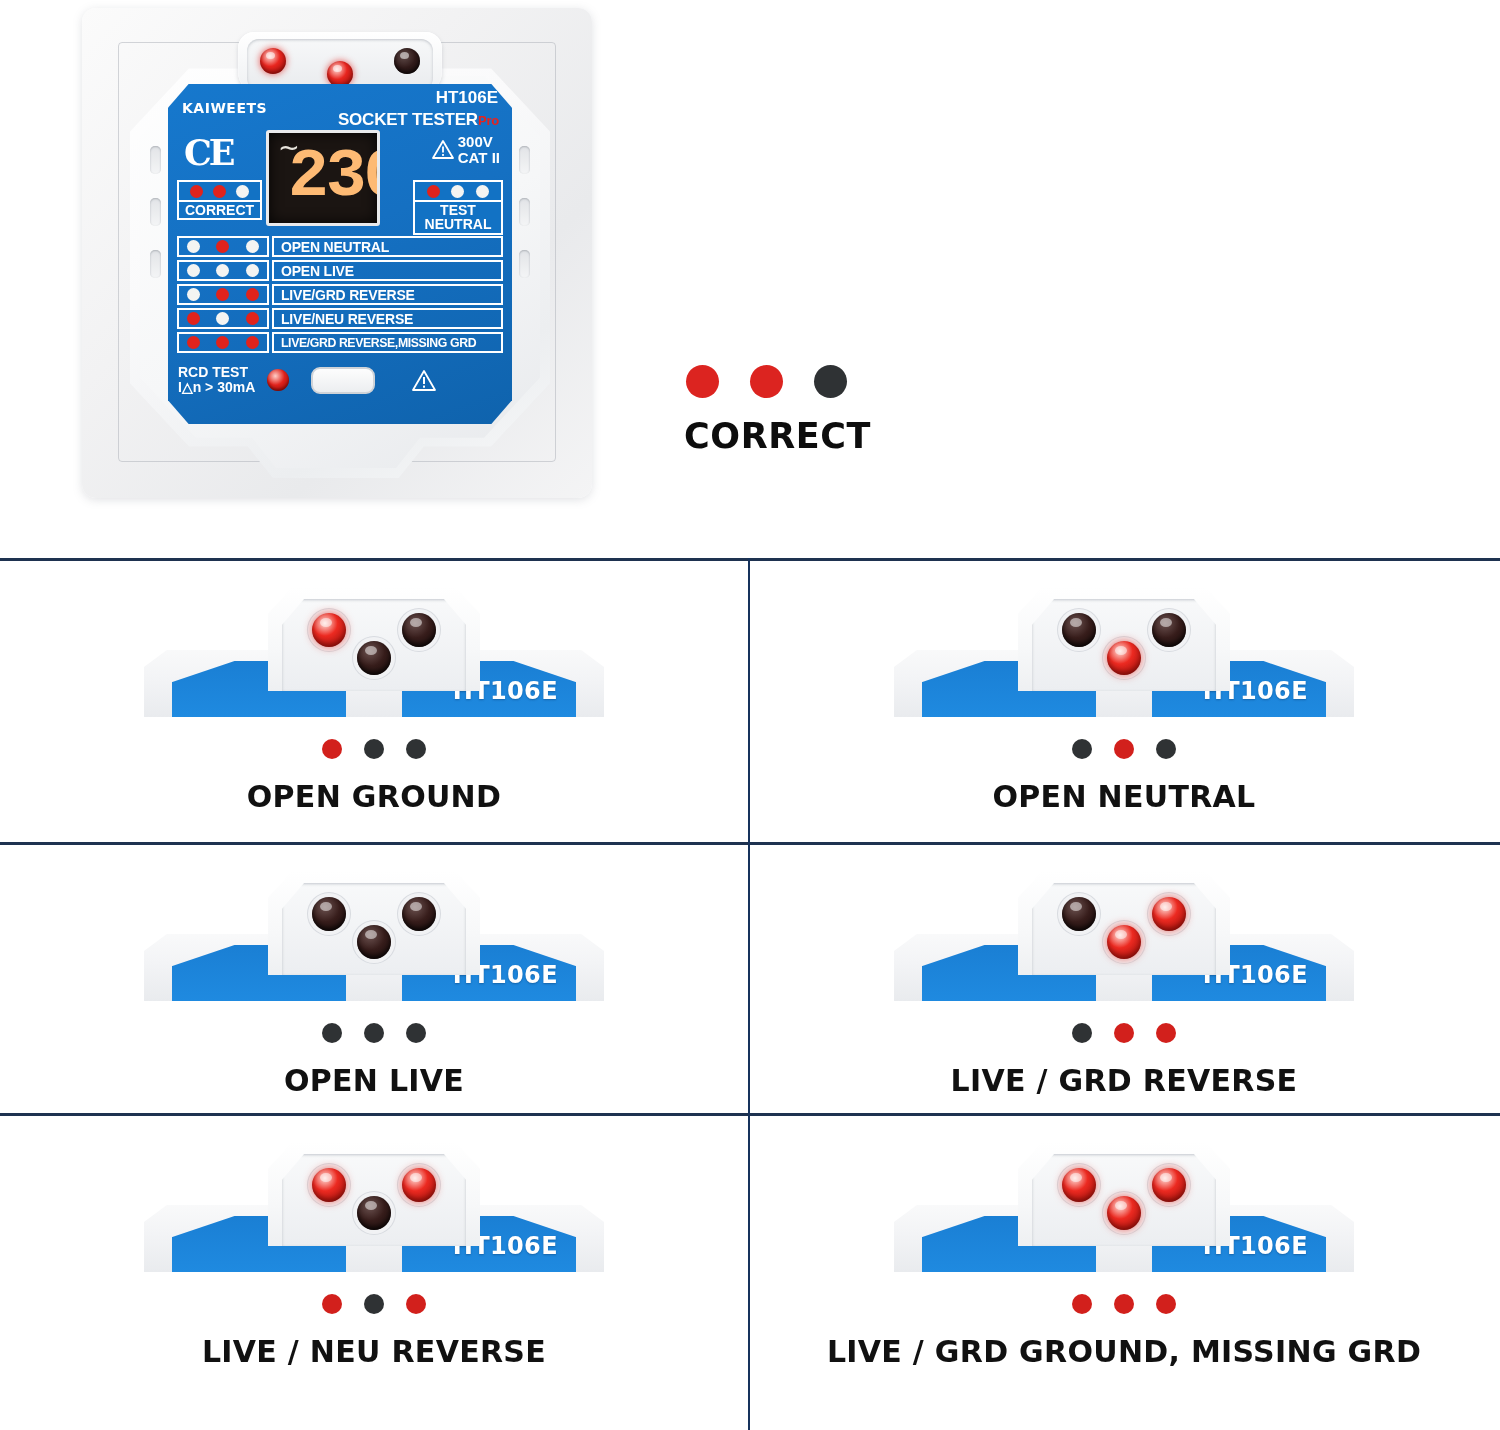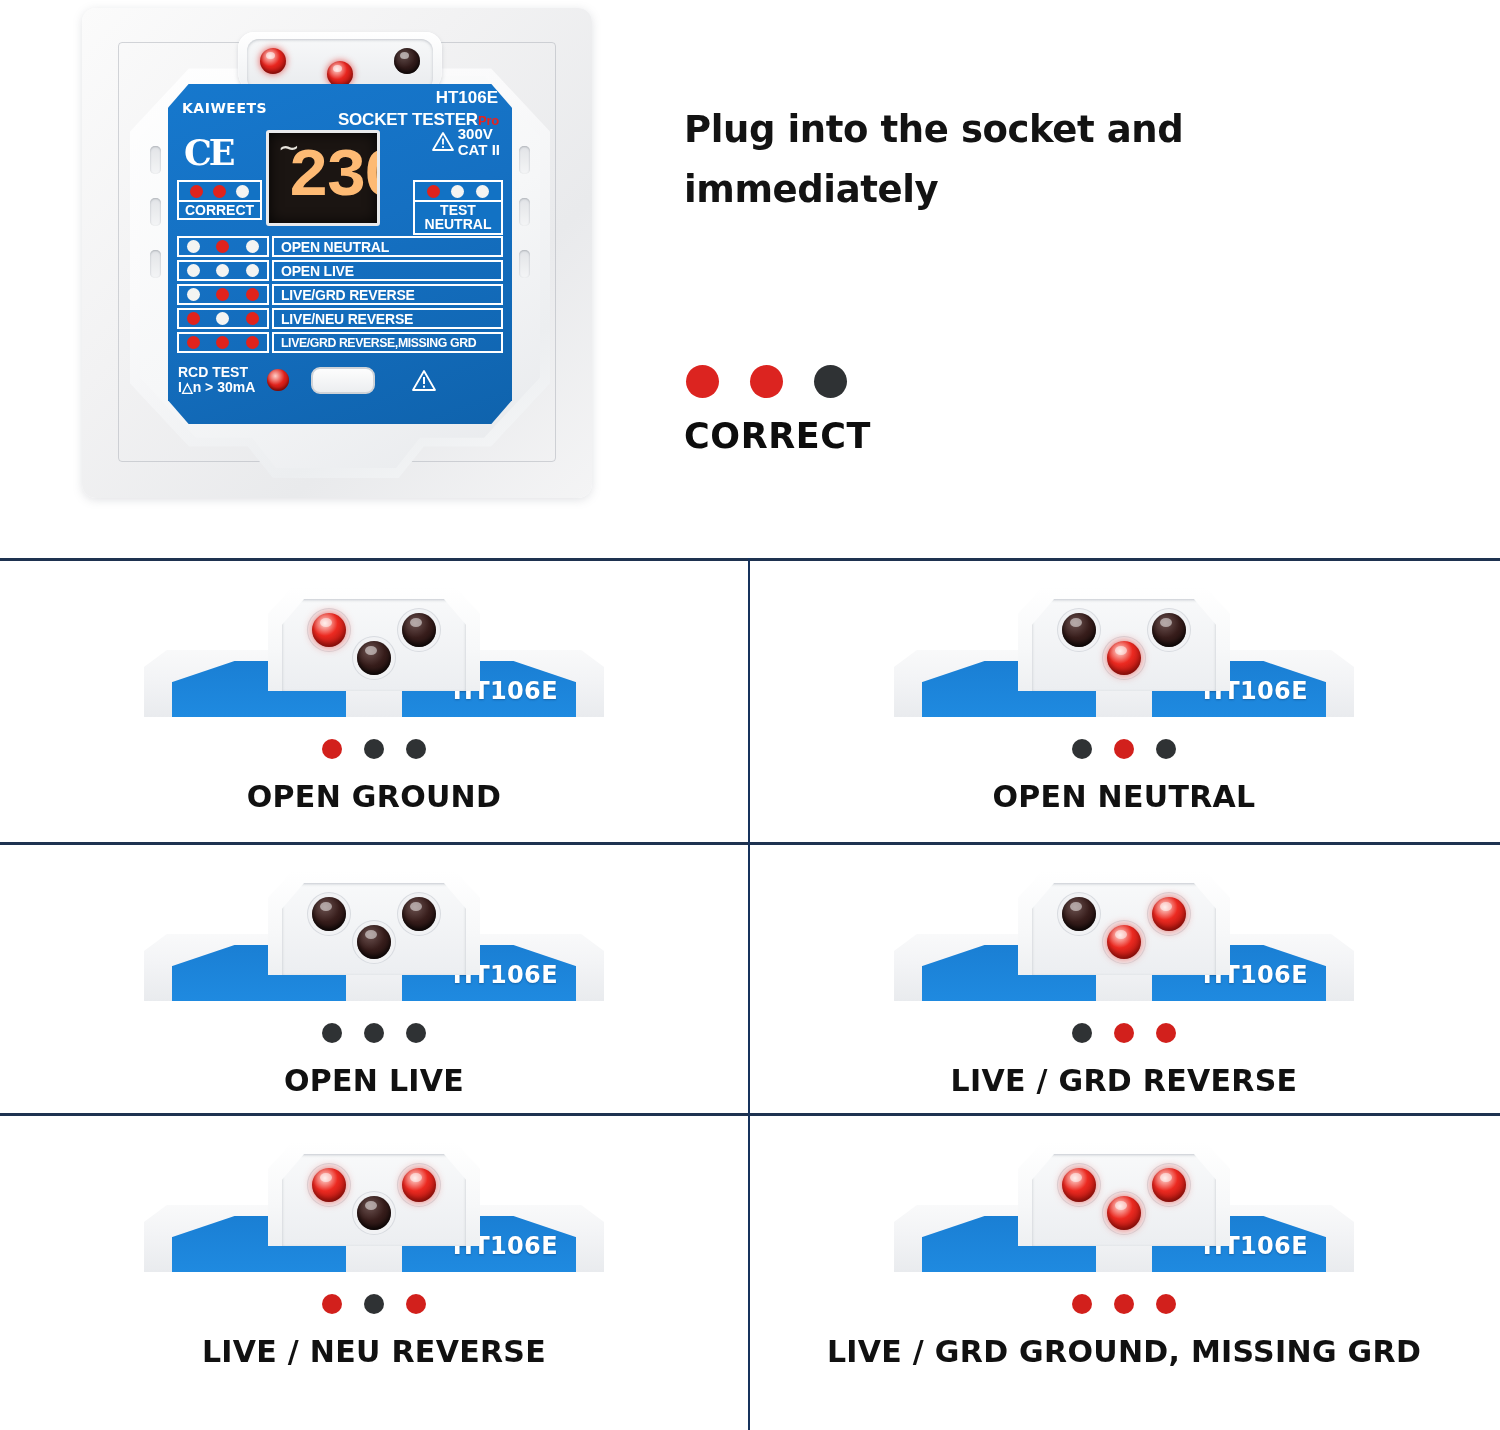--- a/index.html
+++ b/index.html
@@ -81,21 +81,21 @@
     clip-path: polygon(6% 0%, 94% 0%, 100% 7%, 100% 93%, 94% 100%, 6% 100%, 0% 93%, 0% 7%);
     color:#fff;
   }
   .brand{ position:absolute; left:14px; top:16px; font-size:14px; font-weight:bold;
           letter-spacing:.5px; font-family:"DejaVu Sans", sans-serif; }
   .model{ position:absolute; right:14px; top:4px; font-size:17px; font-weight:bold; }
   .sockettester{ position:absolute; right:13px; top:26px; font-size:17px; font-weight:bold; letter-spacing:-.2px;}
   .sockettester b{ color:#e8231c; font-size:13px; }
   .ce{ position:absolute; left:16px; top:48px; font-size:35px; font-weight:bold;
        font-family:"DejaVu Serif", serif; letter-spacing:-3px; }
-  .volt{ position:absolute; right:12px; top:42px; text-align:left; font-size:15px;
+  .volt{ position:absolute; right:12px; top:50px; text-align:left; font-size:15px;
          font-weight:bold; line-height:1.05; }
   .warn-tri{ display:inline-block; vertical-align:middle; margin-right:4px; }
 
   .lcd{
     position:absolute; left:98px; top:46px; width:114px; height:96px;
     background:#1b1512; border:3px solid #e9eaec; border-radius:3px;
     box-shadow: inset 0 0 14px rgba(0,0,0,.85);
     overflow:hidden;
   }
   .lcd .tilde{ position:absolute; left:9px; top:4px; font-size:26px; color:#e7e4dc;
@@ -325,21 +325,20 @@
           <svg class="wt" width="26" height="23" viewBox="0 0 26 23">
             <path d="M13 2 L24 21 L2 21 Z" fill="none" stroke="#fff" stroke-width="1.8" stroke-linejoin="round"></path>
             <rect x="12" y="8" width="2" height="7" fill="#fff"></rect>
             <rect x="12" y="16.6" width="2" height="2.1" fill="#fff"></rect>
           </svg>
         </div>
       </div>
     </div>
 
     <div class="headline">
-      <div>Plug into the socket and immediately</div>
     </div>
 
     <div class="correct-block">
       <div class="cdots">
         <span class="cdot r"></span>
         <span class="cdot r"></span>
         <span class="cdot k"></span>
       </div>
       <div class="clabel">CORRECT</div>
     </div>

